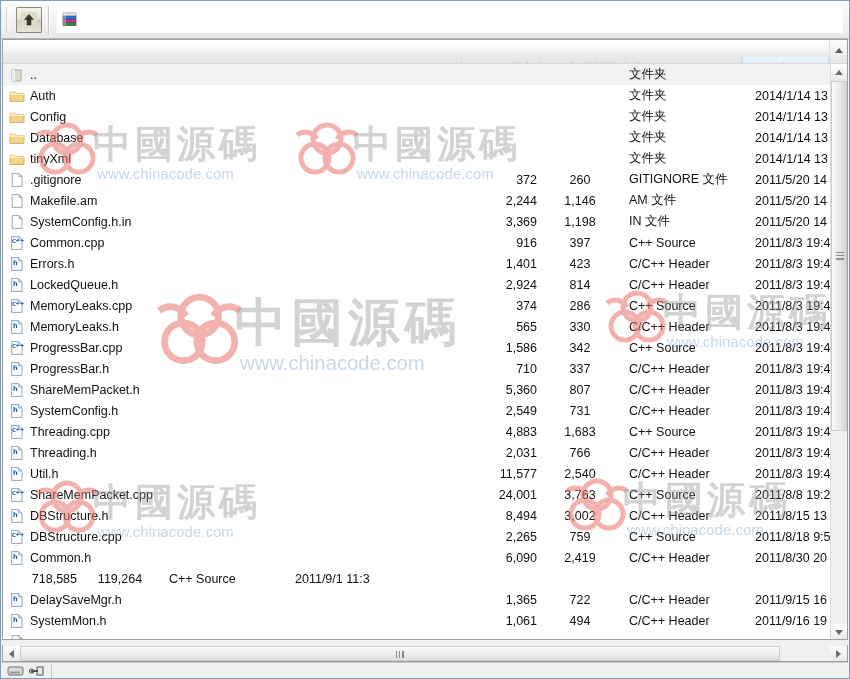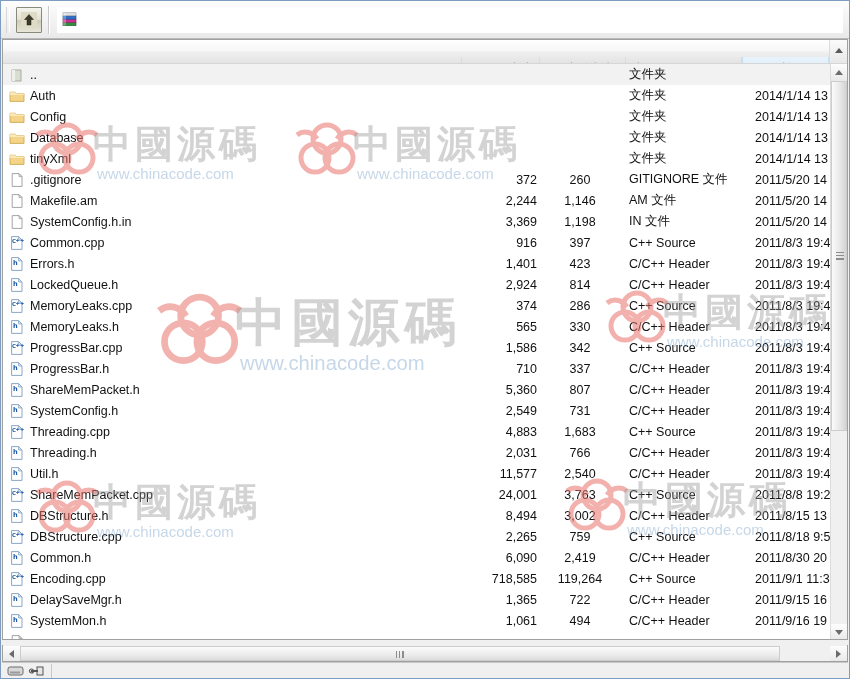--- a/index.html
+++ b/index.html
@@ -558,29 +558,20 @@
               <text x="4.0" y="9.4" font-family="DejaVu Sans, sans-serif" font-size="6.6" font-weight="bold" fill="#1d5aa8">h</text>
             </svg>
             <span class="fname">Common.h</span>
           </div>
           <div class="c-size">6,090</div>
           <div class="c-packed">2,419</div>
           <div class="c-type">C/C++ Header</div>
           <div class="c-date">2011/8/30 20</div>
         </div>
         <div class="row">
-          <div class="c-name">
-            <svg class="ico" viewBox="0 0 16 16">
-              <path d="M2.6 1.6 L9.6 1.6 L13 5.0 L13 14.4 L2.6 14.4 Z" fill="#ffffff" stroke="#7d9cc0" stroke-width=".9"></path>
-              <path d="M9.6 1.6 L9.6 5.0 L13 5.0 Z" fill="#dce8f4" stroke="#7d9cc0" stroke-width=".7"></path>
-              <text x="3.1" y="8.4" font-family="DejaVu Sans, sans-serif" font-size="5.4" font-weight="bold" fill="#1d5aa8">C</text>
-              <text x="6.6" y="7.2" font-family="DejaVu Sans, sans-serif" font-size="5.2" font-weight="bold" fill="#1d5aa8">++</text>
-            </svg>
-            <span class="fname">Encoding.cpp</span>
-          </div>
           <div class="c-size">718,585</div>
           <div class="c-packed">119,264</div>
           <div class="c-type">C++ Source</div>
           <div class="c-date">2011/9/1 11:3</div>
         </div>
         <div class="row">
           <div class="c-name">
             <svg class="ico" viewBox="0 0 16 16">
               <path d="M2.6 1.6 L9.6 1.6 L13 5.0 L13 14.4 L2.6 14.4 Z" fill="#ffffff" stroke="#7d9cc0" stroke-width=".9"></path>
               <path d="M9.6 1.6 L9.6 5.0 L13 5.0 Z" fill="#dce8f4" stroke="#7d9cc0" stroke-width=".7"></path>

